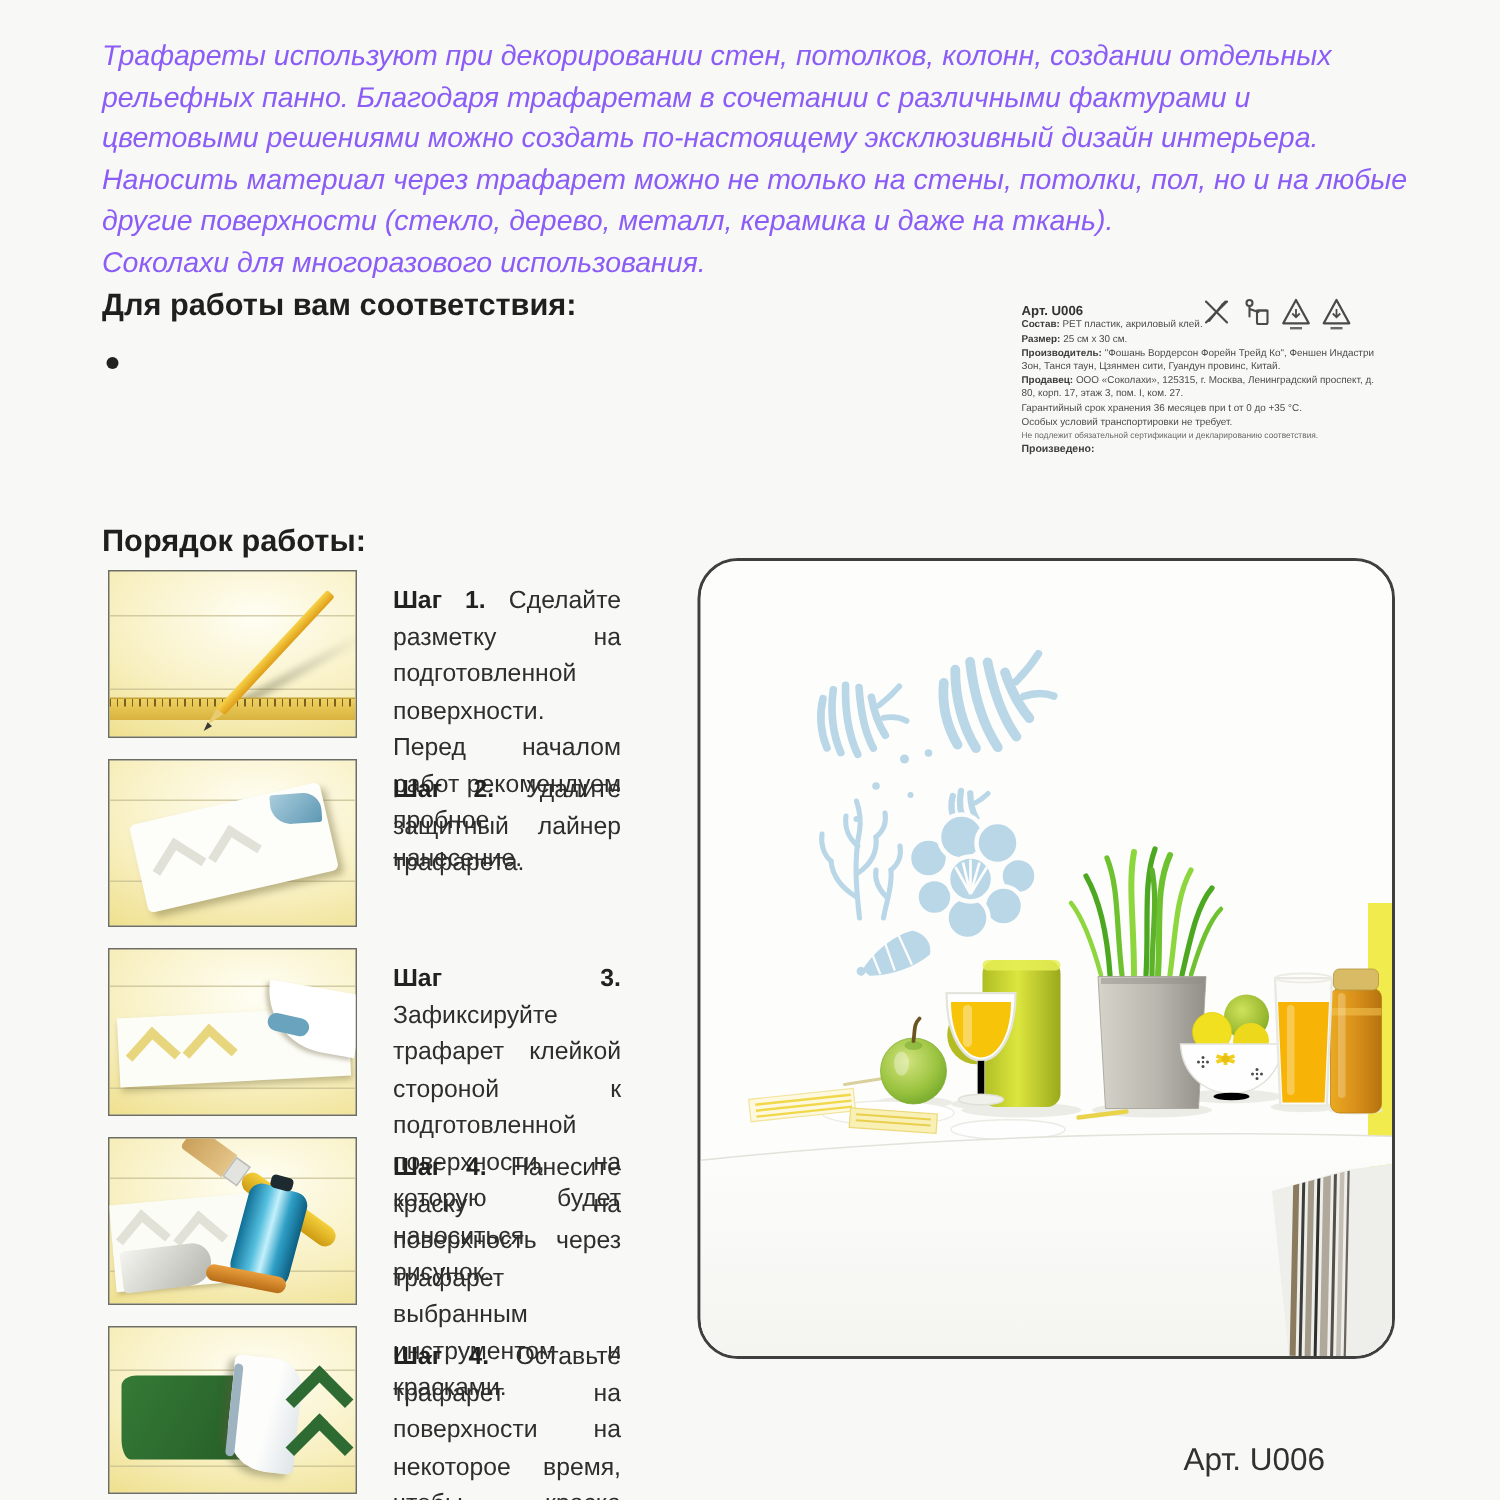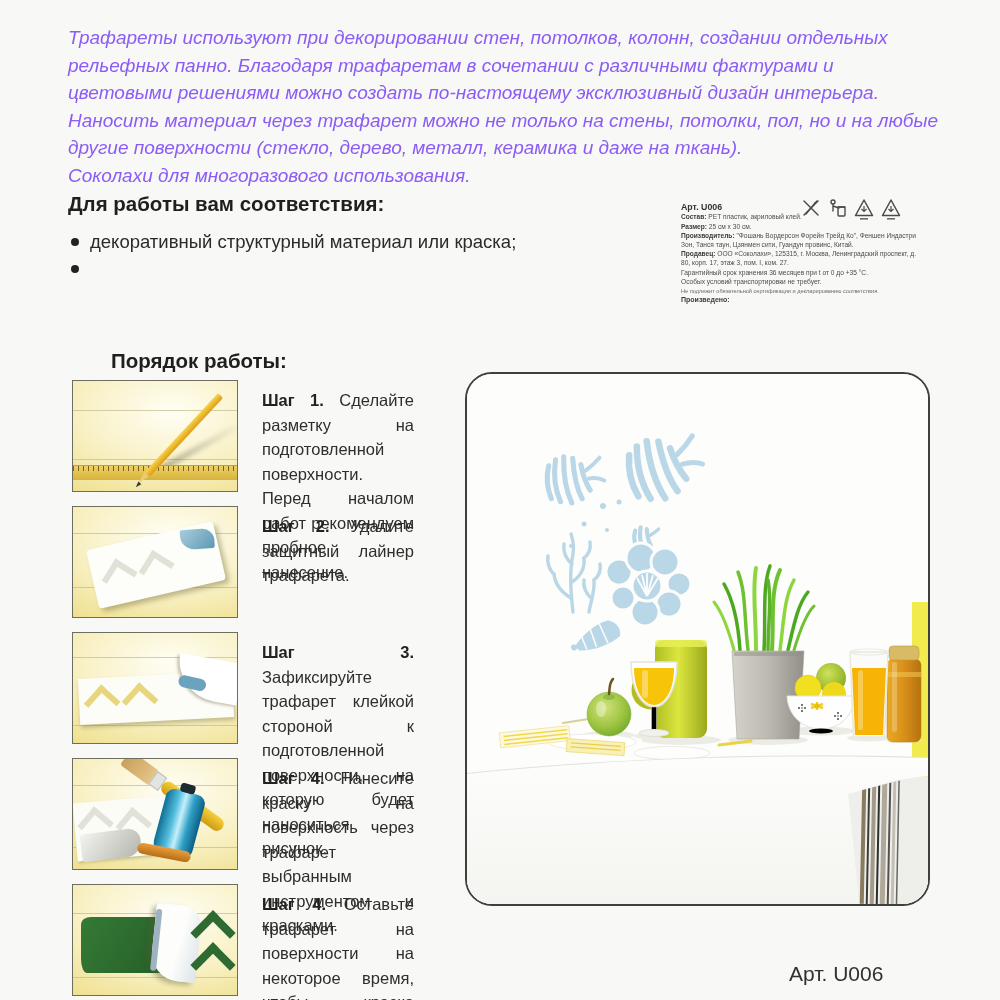--- a/index.html
+++ b/index.html
@@ -22,21 +22,21 @@
   
   .label{position:absolute;left:681px;top:202px;width:238px;font-size:6.6px;line-height:8.6px;color:#4c4c4a;}
   .label .t0{font-size:8.8px;font-weight:bold;line-height:10px;color:#333;}
   .label p{margin:0 0 1px 0;}
   .label b{font-weight:bold;color:#3c3c3a;}
   .label .tiny{font-size:5.6px;line-height:7.4px;color:#6a6a66;}
   .label .made{font-weight:bold;font-size:7px;margin-top:1px;}
   .licons{position:absolute;right:18px;top:-4px;display:flex;gap:7px;align-items:flex-start;}
   .licons svg{display:block;}
   
-  .steps-h{position:absolute;left:68px;top:349px;font-size:20.5px;font-weight:bold;color:#1f1f1f;margin-left:43px;}
+  .steps-h{position:absolute;left:68px;top:349px;font-size:20.5px;font-weight:bold;color:#1f1f1f;}
   .simg{position:absolute;left:72px;width:166px;height:112px;box-sizing:border-box;
     border:1px solid #6e6e60;overflow:hidden;
     background:radial-gradient(130% 115% at 60% 28%, #fffef4 0%, #f8f0c2 45%, #e9d56c 100%);}
   .simg .hl{position:absolute;left:0;right:0;height:1px;background:#c6bd92;opacity:.75;}
   .stext{position:absolute;left:252px;width:172px;font-size:16.5px;line-height:24.5px;text-align:justify;color:#2e2e2e;}
   .stext p{margin:10px;}
   .stext b{font-weight:bold;color:#222;}
   .simg *{position:absolute;}
   
   .chv{width:20px;height:20px;border-top:6px solid #e1e1d8;border-right:6px solid #e1e1d8;transform:rotate(-45deg);}
@@ -98,21 +98,20 @@
 
   <div class="intro">
     <p>Трафареты используют при декорировании стен, потолков, колонн, создании отдельных рельефных панно. Благодаря трафаретам в сочетании с различными фактурами и цветовыми решениями можно создать по-настоящему эксклюзивный дизайн интерьера.</p>
     <p>Наносить материал через трафарет можно не только на стены, потолки, пол, но и на любые другие поверхности (стекло, дерево, металл, керамика и даже на ткань).</p>
     <p>Соколахи для многоразового использования.</p>
   </div>
 
   <div class="materials">
     <h2>Для работы вам соответствия:</h2>
     <ul>
-      <li><span class="dot"></span><span>декоративный структурный материал или краска;</span></li>
       <li><span class="dot"></span></li>
     </ul>
   </div>
 
   <div class="label">
     <div class="licons">
       <svg width="18" height="22" viewBox="0 0 18 22">
         <g stroke="#4a4a46" stroke-width="1.4" fill="none" stroke-linecap="round">
           <path d="M4 16 L13 5"></path>
             <path d="M13 5 L15 3"></path>

